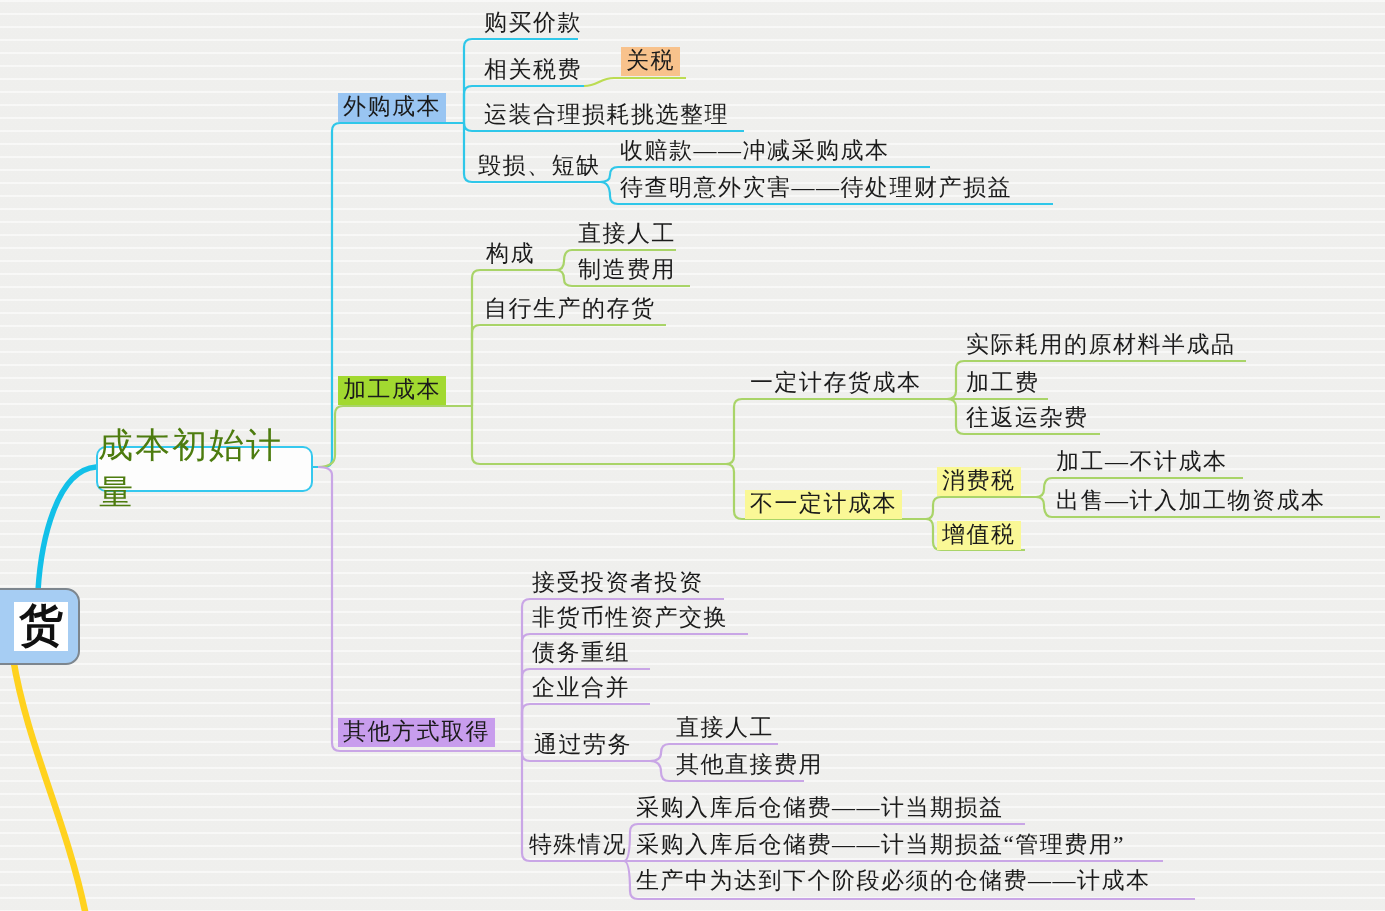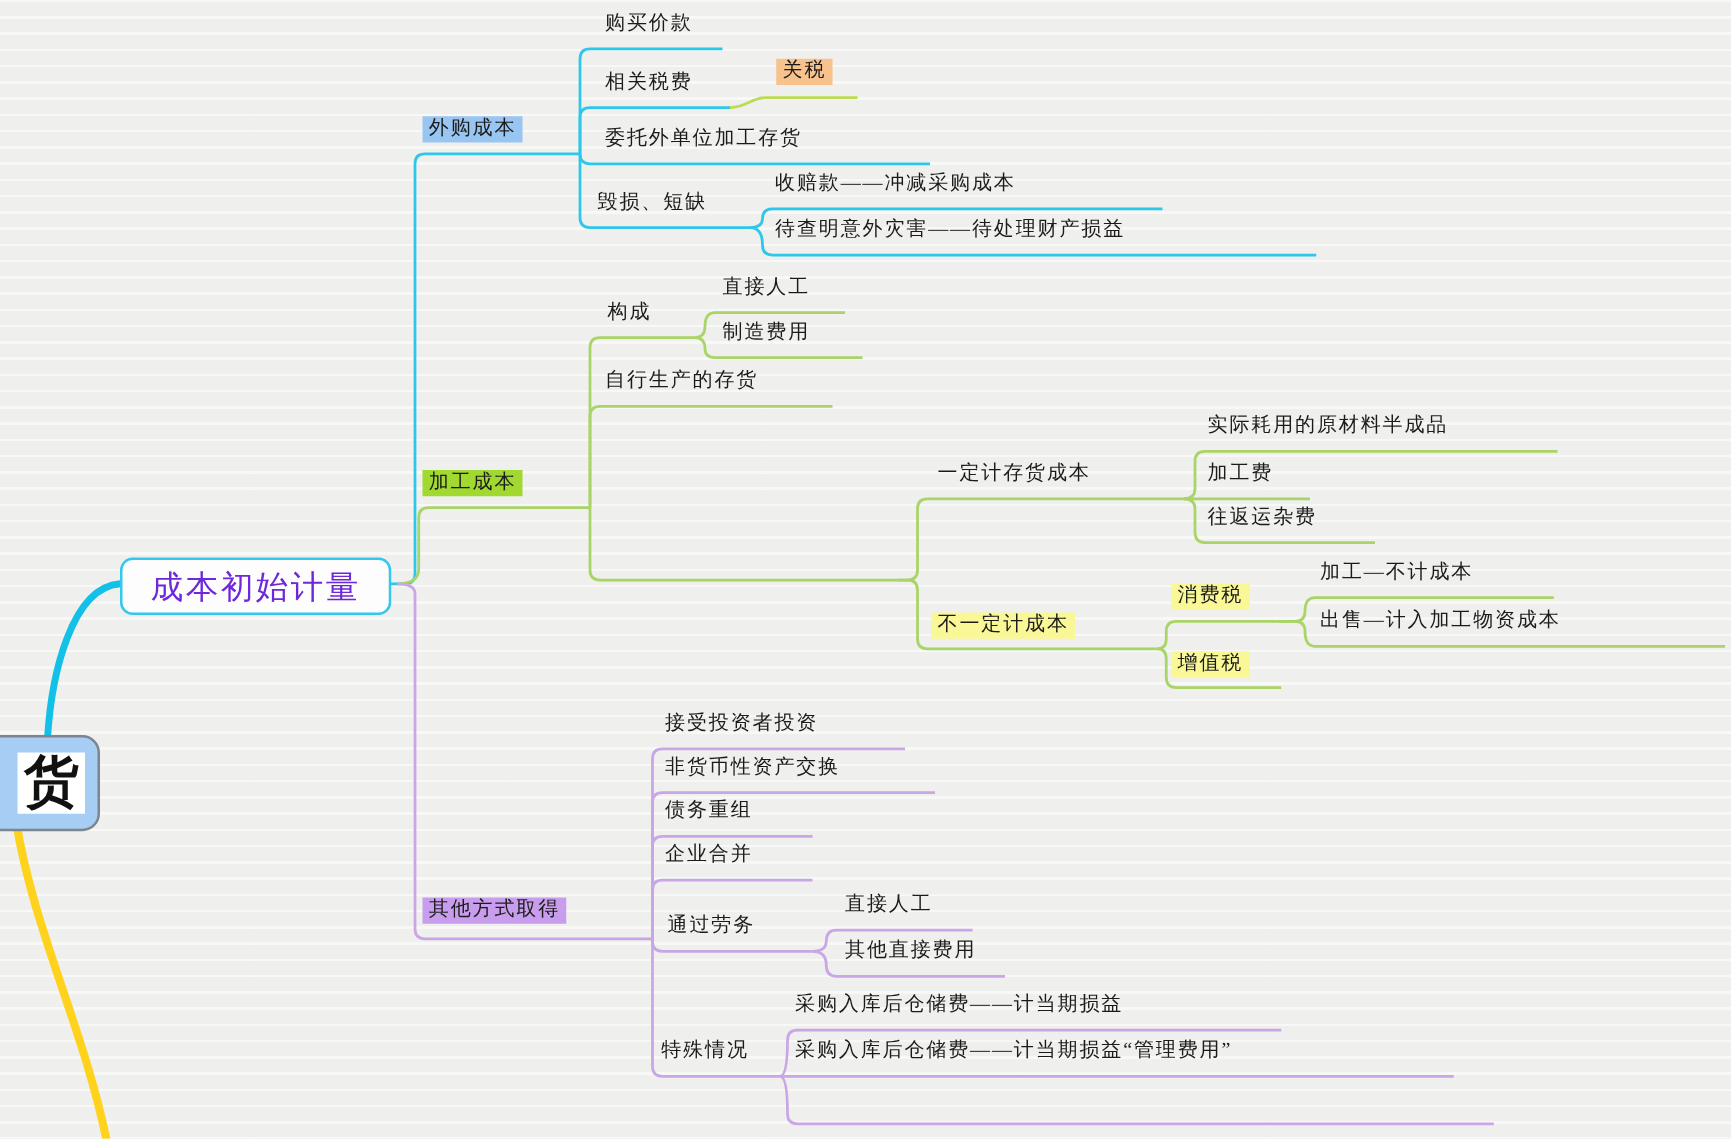--- a/index.html
+++ b/index.html
@@ -14,21 +14,21 @@
   svg.edges{position:absolute;left:0;top:0;}
   .e{fill:none;stroke-width:2.2px;}
   .e-cyan{stroke:#2fc7e9;}
   .e-green{stroke:#a9d468;}
   .e-purple{stroke:#c9a6e6;}
   .e-tariff{stroke:#bcdc52;}
   .e-thick-cyan{fill:none;stroke:#12c0e8;stroke-width:5.5px;stroke-linecap:round;}
   .e-thick-yellow{fill:none;stroke:#ffd21e;stroke-width:6.5px;stroke-linecap:round;}
   .node{
     position:absolute;white-space:nowrap;line-height:1.12;
-    font-size:16px;letter-spacing:1.5px;color:#1b1b1b;
+    font-size:23px;letter-spacing:1.5px;color:#1b1b1b;
   }
   .hl{padding:1px 5px 2px 5px;}
   .hl-blue{background:#99c5f2;}
   .hl-green{background:#a2d930;}
   .hl-purple{background:#c89ded;}
   .hl-yellow{background:#faf896;}
   .hl-orange{background:#f8c28c;}
   .root-box{
     position:absolute;left:-14px;top:588px;width:90px;height:73px;
     background:#a6cdf3;border:2px solid #7d868e;border-radius:14px;
@@ -36,21 +36,21 @@
   }
   .root-text{
     font-size:44px;font-weight:bold;color:#111;background:#ffffff;
     padding:0 5px;margin-right:10px;line-height:1.1;letter-spacing:0;
   }
   .center-box{
     position:absolute;left:96px;top:446px;width:213px;height:42px;
     background:#fdfdfd;border:2px solid #35c8ee;border-radius:10px;
     display:flex;align-items:center;justify-content:center;
   }
-  .center-text{font-size:26px;letter-spacing:2px;color:#6d28d9;}
+  .center-text{font-size:35px;letter-spacing:2px;color:#4d7c0f;}
 </style>
 </head>
 <body>
 
 <div class="stage">
 
   <svg class="edges" width="1385" height="911" viewBox="0 0 1385 911">
     <g>
       <path class="e-thick-cyan" d="M 38,591 C 41,540 57,470 96,467"></path>
       <path class="e-thick-yellow" d="M 13,658 C 27,744 66,820 85,911"></path>
@@ -105,21 +105,21 @@
     <span class="root-text">货</span>
   </div>
   <div class="center-box">
     <span class="center-text">成本初始计量</span>
   </div>
 
   <div class="node hl hl-blue" style="left:338px;top:93px;">外购成本</div>
   <div class="node" style="left:484px;top:10px;">购买价款</div>
   <div class="node" style="left:484px;top:57px;">相关税费</div>
   <div class="node hl hl-orange" style="left:621px;top:47px;">关税</div>
-  <div class="node" style="left:484px;top:102px;">委托外单位加工存货</div>
+  <div class="node" style="left:484px;top:102px;">运装合理损耗挑选整理</div>
   <div class="node" style="left:478px;top:153px;">毁损、短缺</div>
   <div class="node" style="left:620px;top:175px;">待查明意外灾害——待处理财产损益</div>
   <div class="node" style="left:620px;top:138px;">收赔款——冲减采购成本</div>
 
   <div class="node hl hl-green" style="left:338px;top:376px;">加工成本</div>
   <div class="node" style="left:486px;top:241px;">构成</div>
   <div class="node" style="left:578px;top:221px;">直接人工</div>
   <div class="node" style="left:578px;top:257px;">制造费用</div>
   <div class="node" style="left:484px;top:296px;">自行生产的存货</div>
   <div class="node" style="left:750px;top:370px;text-align:center;">一定计存货成本</div>
@@ -136,14 +136,15 @@
   <div class="node" style="left:532px;top:570px;">接受投资者投资</div>
   <div class="node" style="left:532px;top:605px;">非货币性资产交换</div>
   <div class="node" style="left:532px;top:640px;">债务重组</div>
   <div class="node" style="left:532px;top:675px;">企业合并</div>
   <div class="node" style="left:534px;top:732px;">通过劳务</div>
   <div class="node" style="left:676px;top:715px;">直接人工</div>
   <div class="node" style="left:676px;top:752px;">其他直接费用</div>
   <div class="node" style="left:529px;top:832px;">特殊情况</div>
   <div class="node" style="left:636px;top:795px;">采购入库后仓储费——计当期损益</div>
   <div class="node" style="left:636px;top:832px;">采购入库后仓储费——计当期损益“管理费用”</div>
+  <div class="node" style="left:636px;top:868px;">生产中为达到下个阶段必须的仓储费——计成本</div>
 
 </div>
 
 </body></html>

